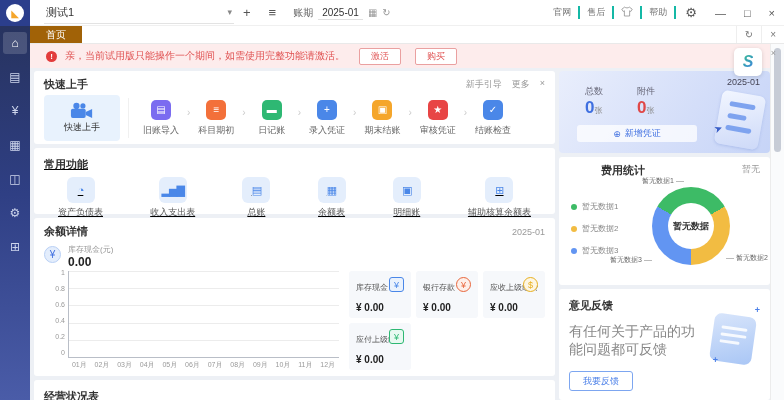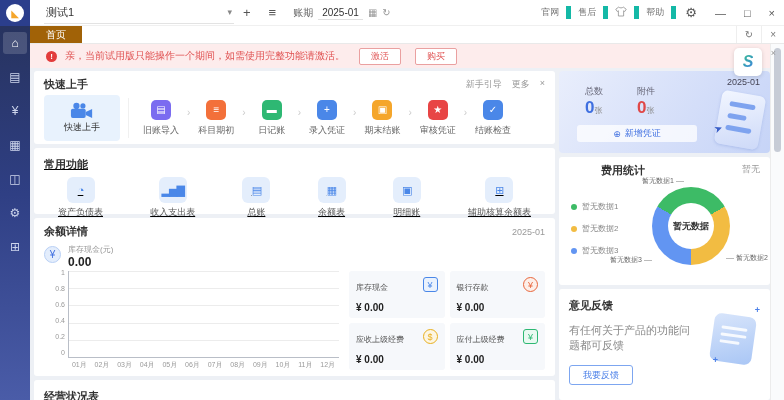--- a/index.html
+++ b/index.html
@@ -10,21 +10,21 @@
   .titlebar { position:absolute; left:30px; top:0; right:0; height:26px; background:#fff; display:flex; align-items:center; border-bottom:1px solid #f0f0f0; z-index:5; }
   .logo-block { position:absolute; left:0; top:0; width:30px; height:26px; background:#2b3e8c; display:flex; align-items:center; justify-content:center; z-index:6; }
   .logo-circle { width:18px; height:18px; border-radius:50%; background:#fff; display:flex; align-items:center; justify-content:center; font-size:10px; color:#f5a62b; font-weight:bold; }
   .account-sel { display:flex; align-items:center; gap:4px; margin-left:14px; width:190px; border-bottom:1px solid #e3e3e3; padding:3px 2px; font-size:11px; color:#333; cursor:pointer; }
   .account-sel .caret { margin-left:auto; color:#888; font-size:9px; }
   .tb-btn { color:#555; font-size:13px; padding:0 9px; cursor:pointer; }
   .period-wrap { display:flex; align-items:center; gap:5px; margin-left:8px; font-size:10px; color:#666; }
   .period-val { border-bottom:1px solid #e0e0e0; padding:1px 4px; color:#333; font-size:10px; }
   .tb-ico { color:#999; font-size:10px; cursor:pointer; }
   .tb-right { margin-left:auto; display:flex; align-items:center; gap:0; }
-  .tb-link { font-size:9px; color:#777; padding:0 7px; border-right:5px solid #14b8a6; cursor:pointer; }
+  .tb-link { font-size:9px; color:#777; padding:0 7px; border-right:2px solid #14b8a6; cursor:pointer; }
   .tb-link:last-of-type { border-right:none; }
   .winctl { font-size:11px; color:#555; padding:0 9px; cursor:pointer; }
 
   
   .sidebar { position:absolute; left:0; top:26px; width:30px; bottom:0; background:linear-gradient(180deg,#27335f 0%,#2f3f84 45%,#4a5ca8 100%); display:flex; flex-direction:column; align-items:center; padding-top:6px; gap:12px; z-index:5; }
   .sb-item { width:24px; height:22px; display:flex; align-items:center; justify-content:center; color:#cdd5ec; font-size:12px; border-radius:3px; cursor:pointer; }
   .sb-item.active { background:rgba(255,255,255,.16); color:#fff; }
 
   
   .workspace { position:absolute; left:30px; top:26px; right:0; bottom:0; }
@@ -77,21 +77,21 @@
   .bd-yicon { width:17px; height:17px; border-radius:50%; background:#e3edfc; color:#3f6fe0; font-size:10px; display:flex; align-items:center; justify-content:center; border:1px solid #b9d0f5; margin-top:2px; }
   .bd-mlabel { font-size:8px; color:#999; }
   .bd-mvalue { font-size:12px; font-weight:bold; color:#222; }
   .bd-body { flex:1; display:flex; gap:10px; margin-top:2px; min-height:0; }
   .chart-wrap { flex:1; display:flex; flex-direction:column; min-width:0; padding-left:4px; }
   .chart-main { flex:1; display:flex; }
   .yaxis { width:20px; display:flex; flex-direction:column; justify-content:space-between; align-items:flex-end; padding-right:3px; font-size:7px; color:#999; line-height:7px; transform:translateY(-2px); }
   .plot { flex:1; position:relative; border-left:1px solid #b9bec7; border-bottom:1px solid #b9bec7; }
   .gl { position:absolute; left:0; right:0; height:1px; background:#ececec; }
   .xaxis { display:flex; justify-content:space-around; font-size:7px; color:#999; padding-left:20px; margin-top:2px; }
-  .bd-cards { width:196px; display:grid; grid-template-columns:1fr 1fr; grid-template-rows:1fr 1fr; gap:5px; }
+  .bd-cards { width:196px; display:grid; grid-template-columns:1fr 1fr 1fr; grid-template-rows:1fr 1fr; gap:5px; }
   .bcard { background:#f6f8fb; border-radius:3px; padding:5px 7px; position:relative; cursor:pointer; }
   .bcard .lb { font-size:8px; color:#555; }
   .bcard .val { font-size:10px; font-weight:bold; color:#222; margin-top:8px; }
   .bcard .ic { position:absolute; right:7px; top:6px; width:15px; height:15px; border-radius:3px; font-size:9px; display:flex; align-items:center; justify-content:center; border:1px solid; }
   .ic-blue { color:#4a87e8; border-color:#4a87e8; background:#eaf2fd; }
   .ic-orange { color:#e8663c; border-color:#e8663c; background:#fdefe9; border-radius:50% !important; }
   .ic-yellow { color:#e8b020; border-color:#e8b020; background:#fdf6e3; border-radius:50% !important; }
   .ic-green { color:#2eb873; border-color:#2eb873; background:#e9f9f1; }
 
   
@@ -120,21 +120,21 @@
   .donut-wrap { position:absolute; right:36px; top:26px; width:86px; height:86px; }
   .donut { width:78px; height:78px; margin:4px; border-radius:50%; background:conic-gradient(from 300deg,#3dbb66 0 120deg,#f2bc42 120deg 240deg,#6295f2 240deg 360deg); position:relative; }
   .donut-hole { position:absolute; left:50%; top:50%; transform:translate(-50%,-50%); width:46px; height:46px; background:#fff; border-radius:50%; display:flex; align-items:center; justify-content:center; font-size:9px; font-weight:bold; color:#333; white-space:nowrap; }
   .co { position:absolute; font-size:7px; color:#666; white-space:nowrap; }
   .co1 { top:-7px; left:-6px; } .co1::after{content:"";display:inline-block;width:8px;border-top:1px solid #bbb;vertical-align:middle;margin-left:2px;}
   .co2 { bottom:6px; right:-34px; } .co2::before{content:"";display:inline-block;width:8px;border-top:1px solid #bbb;vertical-align:middle;margin-right:2px;}
   .co3 { bottom:4px; left:-38px; } .co3::after{content:"";display:inline-block;width:8px;border-top:1px solid #bbb;vertical-align:middle;margin-left:2px;}
 
   
   .fb { flex:1; position:relative; }
-  .fb-desc { font-size:11px; color:#888; margin-top:10px; width:130px; }
+  .fb-desc { font-size:14px; color:#888; margin-top:10px; width:130px; }
   .fb-btn { margin-top:12px; width:64px; height:20px; border:1px solid #7da6f0; border-radius:3px; background:#fff; color:#4a7fe8; font-size:9px; display:flex; align-items:center; justify-content:center; cursor:pointer; }
   .fb-illus { position:absolute; right:16px; top:26px; width:42px; height:48px; background:linear-gradient(160deg,#d8e5fb,#a9c6f5); border-radius:7px; transform:rotate(8deg); }
   .fb-illus i { position:absolute; left:8px; right:8px; height:3px; border-radius:2px; background:rgba(255,255,255,.85); }
   .fb-spark { position:absolute; color:#4a7fe8; font-size:9px; font-weight:bold; }
 
   
   .scrollbar { position:absolute; right:0; top:44px; bottom:0; width:14px; background:#fafbfc; border-left:1px solid #ececec; z-index:4; }
   .sc-thumb { position:absolute; left:3px; right:3px; top:4px; height:104px; background:#c7ccd6; border-radius:4px; cursor:grab; }
 </style>
 </head>

